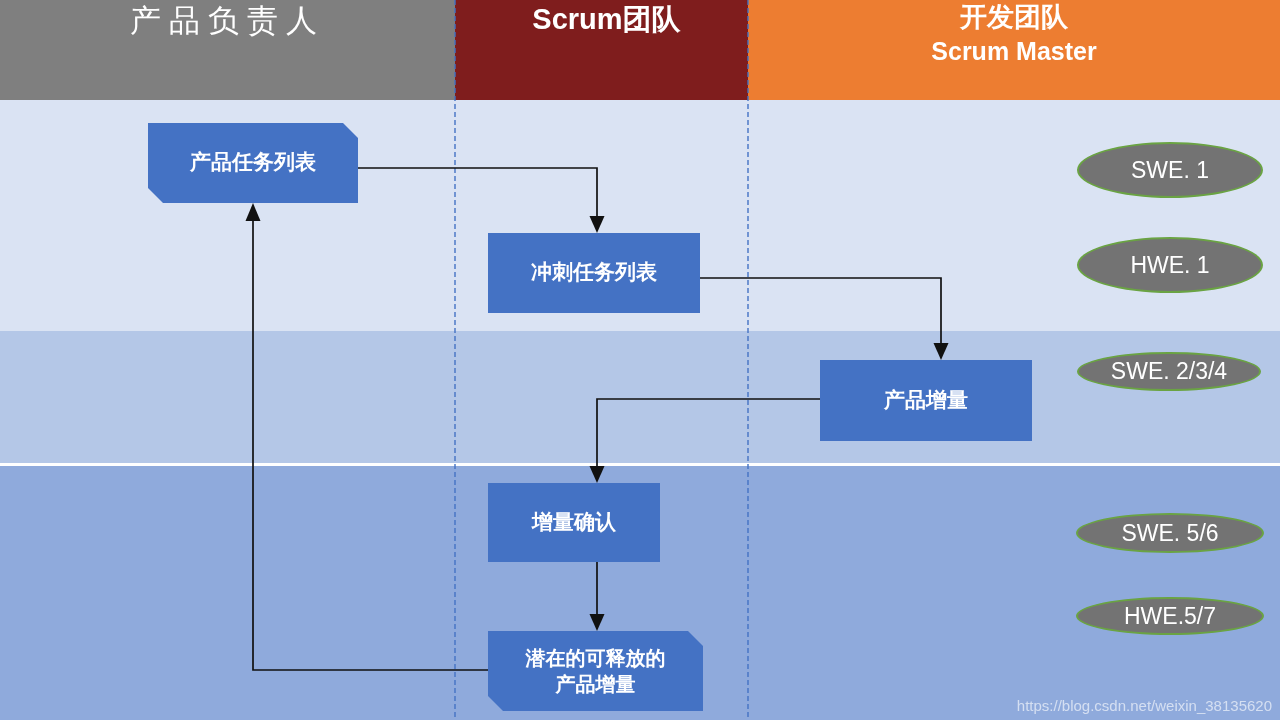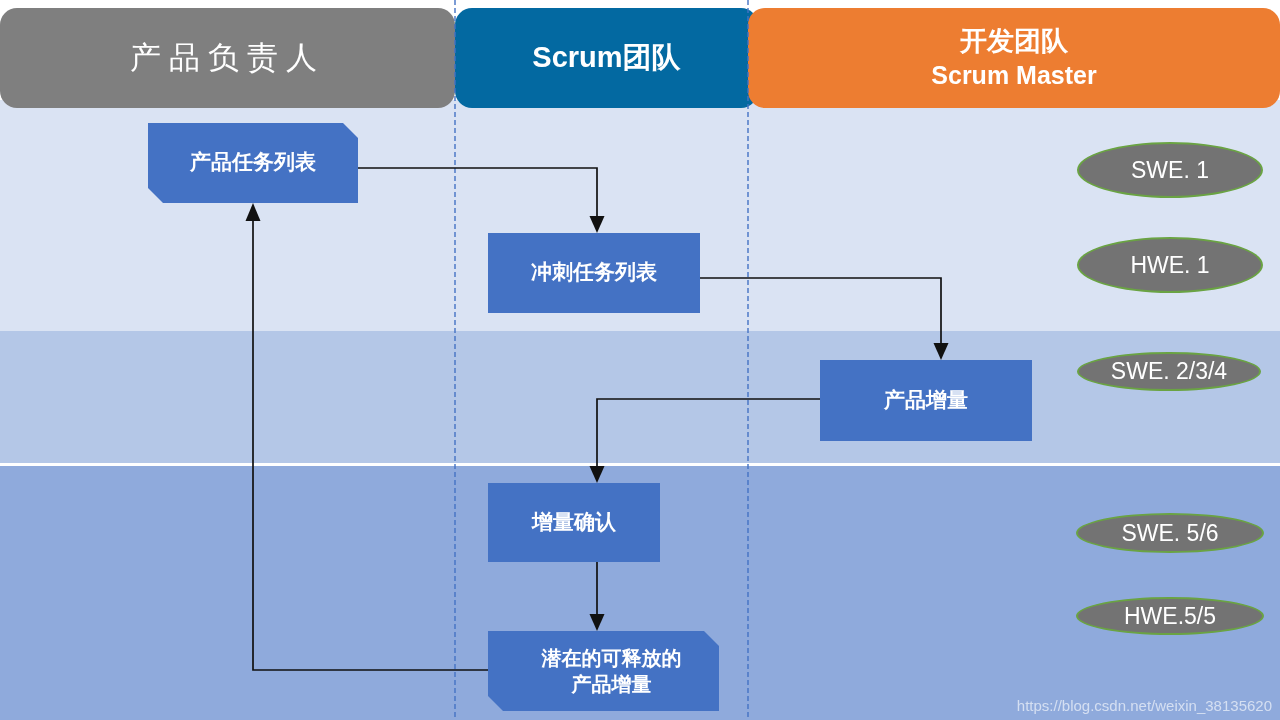--- a/index.html
+++ b/index.html
@@ -7,43 +7,43 @@
     position:relative;width:1280px;height:720px;overflow:hidden;
     font-family:"Liberation Sans",sans-serif;
   }
   
   .band{position:absolute;left:0;width:1280px;}
   .band-top{top:100px;height:231px;background:#DAE3F3;}
   .band-mid{top:331px;height:132px;background:#B4C7E7;}
   .band-sep{top:463px;height:3px;background:#FFFFFF;}
   .band-bot{top:466px;height:254px;background:#8FAADC;}
   
-  .lane{position:absolute;top:8px;height:100px;display:flex;flex-direction:column;
-        align-items:center;justify-content:center;color:#fff;text-align:center;border-radius:17px;}
+  .lane{position:absolute;top:0;height:100px;display:flex;flex-direction:column;
+        align-items:center;justify-content:flex-start;color:#fff;text-align:center;}
   .lane-po{left:0;width:455px;background:#7F7F7F;
            font-family:"Liberation Serif","DejaVu Serif",serif;
            font-size:31px;letter-spacing:8px;}
-  .lane-st{left:455px;width:303px;background:#0369a1;
+  .lane-st{left:455px;width:303px;background:#7f1d1d;
            font-size:29px;font-weight:bold;}
   .lane-dt{left:748px;width:532px;background:#ED7D31;line-height:1.3;}
   .lane-dt .cjk{font-family:"Liberation Serif","DejaVu Serif",serif;font-size:27px;font-weight:bold;}
   .lane-dt .latin{font-size:25px;font-weight:bold;}
   
   #wires{position:absolute;left:0;top:0;z-index:2;pointer-events:none;}
   
   .pbox{position:absolute;z-index:3;background:#4472C4;color:#fff;
         display:flex;align-items:center;justify-content:center;text-align:center;
         font-family:"Liberation Serif","DejaVu Serif",serif;font-weight:bold;
         font-size:21px;line-height:1.3;}
   .snip{clip-path:polygon(0 0,calc(100% - 15px) 0,100% 15px,100% 100%,15px 100%,0 calc(100% - 15px));}
   .pbox-backlog{left:148px;top:123px;width:210px;height:80px;}
   .pbox-sprint{left:488px;top:233px;width:212px;height:80px;}
   .pbox-increment{left:820px;top:360px;width:212px;height:81px;}
   .pbox-confirm{left:488px;top:483px;width:172px;height:79px;}
-  .pbox-releasable{left:488px;top:631px;width:215px;height:80px;font-size:20px;padding-left:16px;}
+  .pbox-releasable{left:488px;top:631px;width:215px;height:80px;font-size:20px;}
   
   .team{position:absolute;z-index:3;background:#737373;border:2px solid #6AA343;
         border-radius:50%;box-sizing:border-box;color:#fff;
         display:flex;align-items:center;justify-content:center;
         font-size:23px;}
   .team-swe1{left:1077px;top:142px;width:186px;height:56px;}
   .team-hwe1{left:1077px;top:237px;width:186px;height:56px;}
   .team-swe234{left:1077px;top:352px;width:184px;height:39px;}
   .team-hwe234{left:1077px;top:416px;width:184px;height:38px;}
   .team-swe56{left:1076px;top:513px;width:188px;height:40px;}
@@ -119,18 +119,18 @@
   <div class="team team-hwe1">
     <span>HWE. 1</span>
   </div>
   <div class="team team-swe234">
     <span>SWE. 2/3/4</span>
   </div>
   <div class="team team-swe56">
     <span>SWE. 5/6</span>
   </div>
   <div class="team team-hwe56">
-    <span>HWE.5/5</span>
+    <span>HWE.5/7</span>
   </div>
 
   <div class="watermark">https://blog.csdn.net/weixin_38135620</div>
 
 </div>
 
 </body></html>

